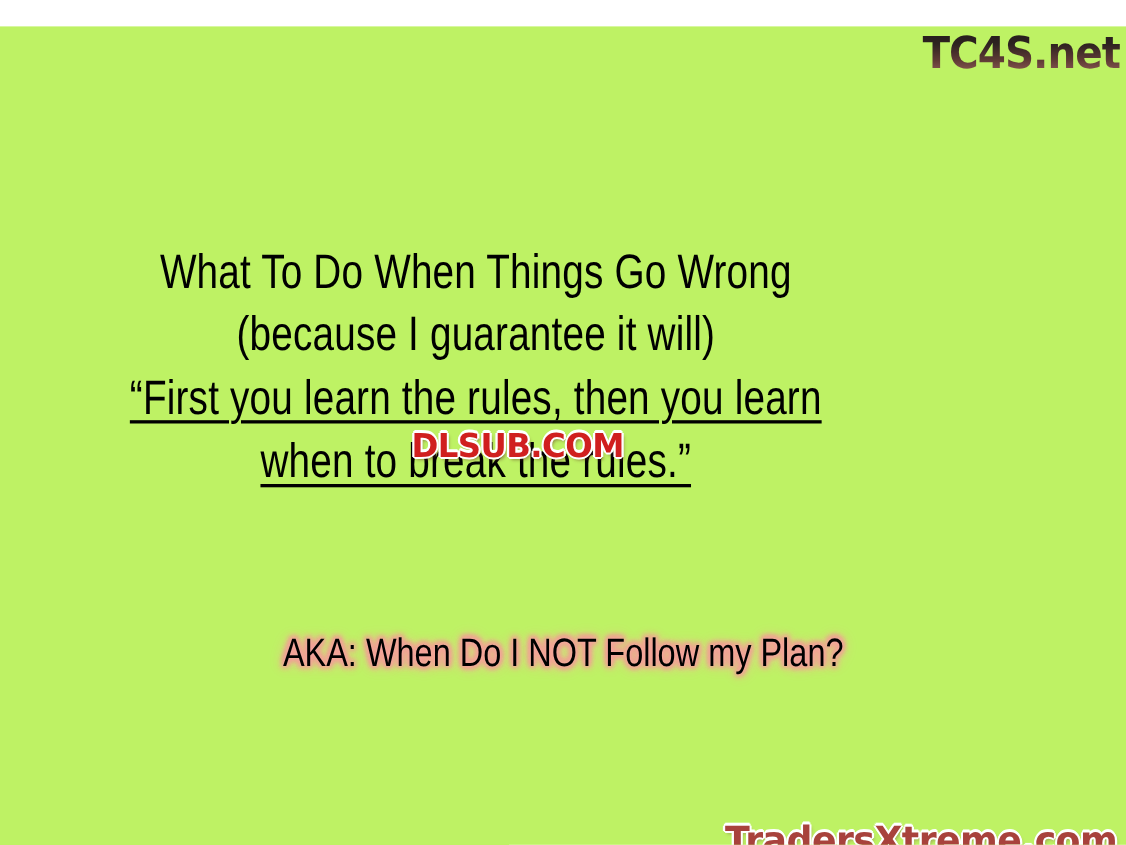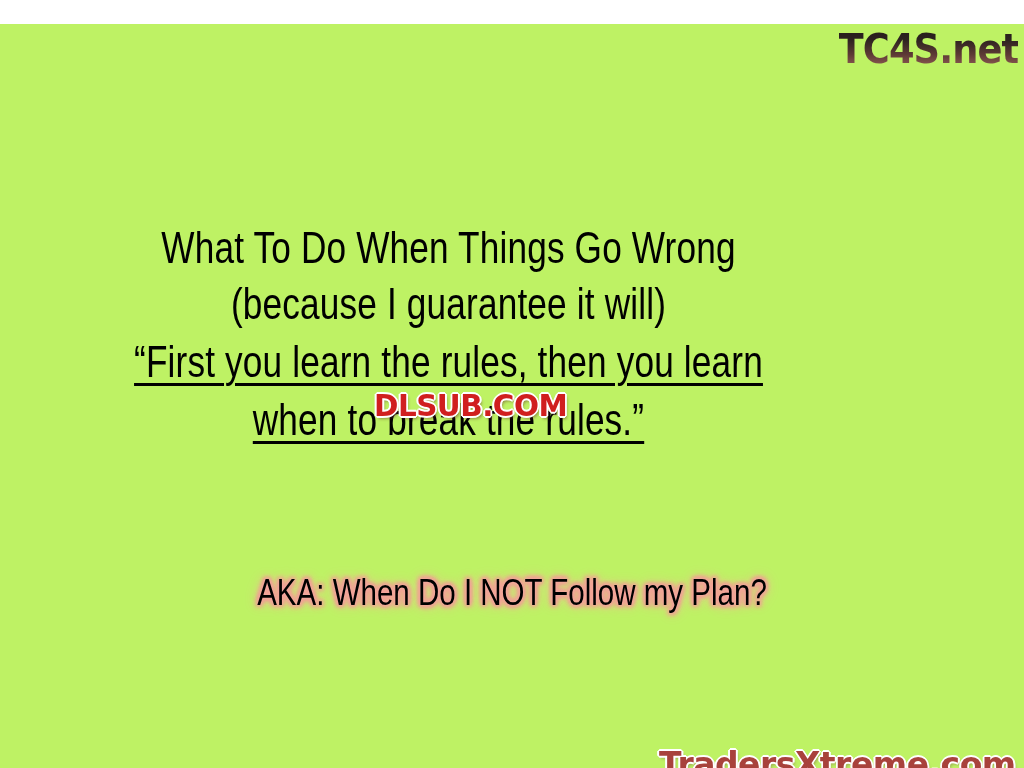--- a/index.html
+++ b/index.html
@@ -45,21 +45,21 @@
     -webkit-text-fill-color: transparent;
     text-shadow: none;
     transform: scaleX(0.92);
     transform-origin: right top;
     user-select: none;
   }
 
   
   #main-text {
     position: absolute;
-    left: 16px;
+    left: 0;
     top: 196px;
     width: 865px;
     text-align: center;
     color: #000000;
   }
 
   .line {
     font-family: "Liberation Sans", sans-serif;
     font-size: 44px;
     line-height: 56px;

